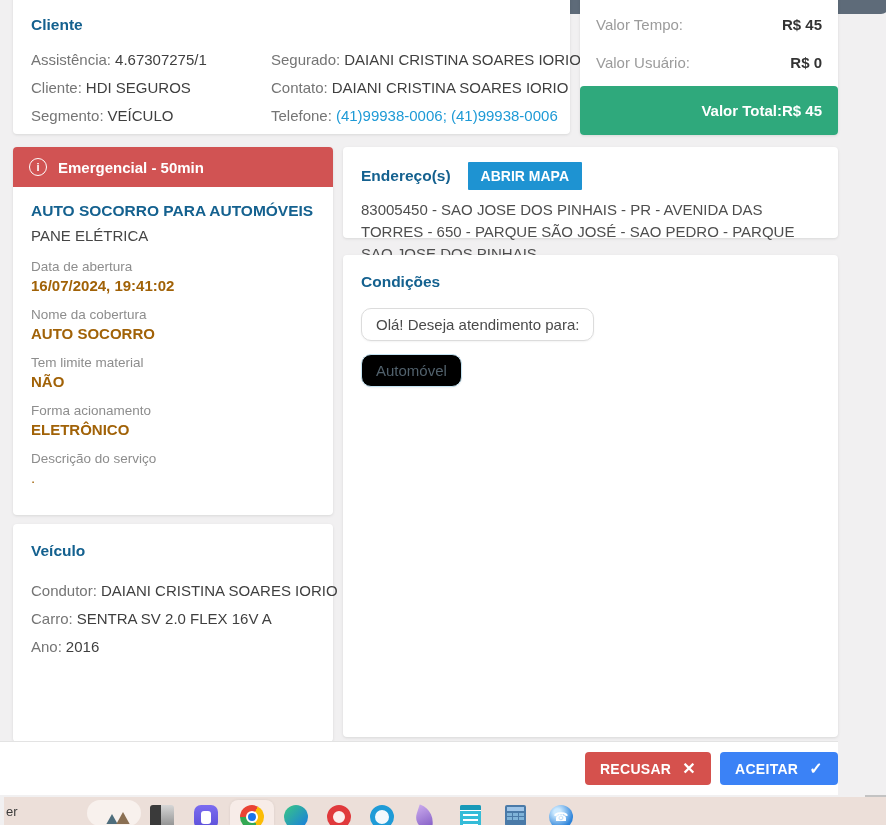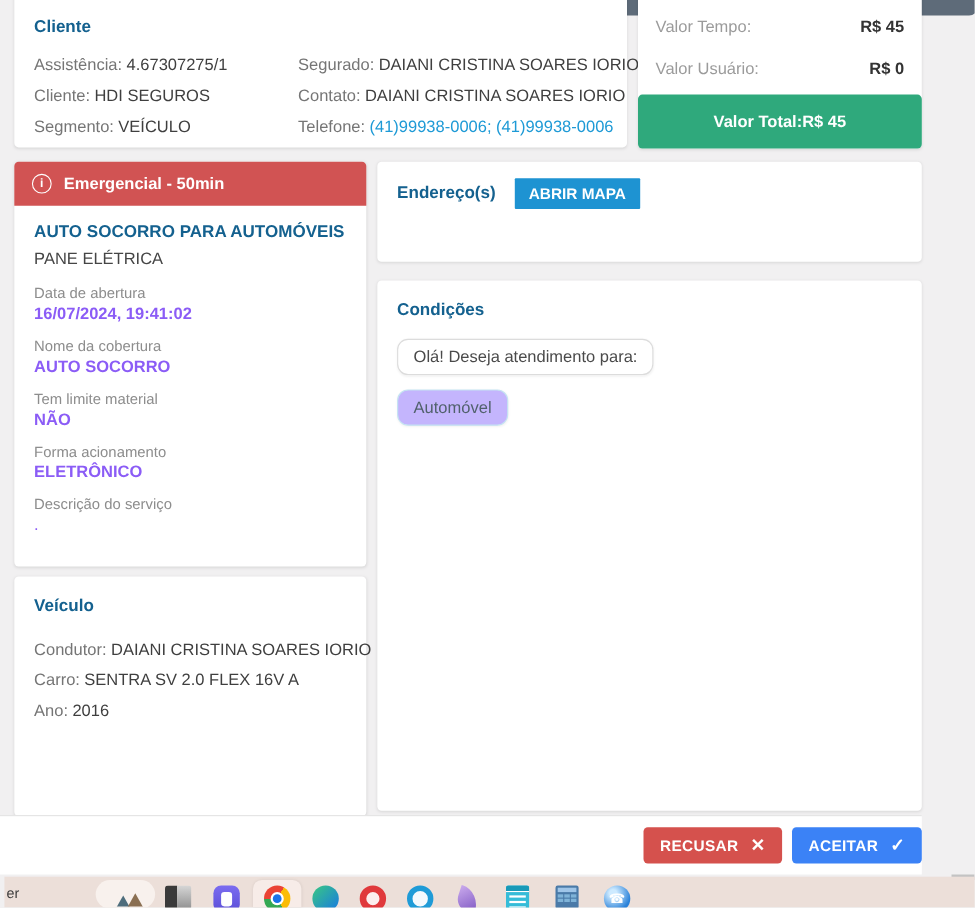--- a/index.html
+++ b/index.html
@@ -35,40 +35,40 @@
 
   
   .card-valores { left:580px; top:-21px; width:258px; height:156px; }
   .vrow { display:flex; justify-content:space-between; align-items:center; padding:0 16px; height:38px; font-size:15px; }
   .vrow:first-child { margin-top:26px; }
   .vrow .vlbl { color:#9b9b9b; }
   .vrow .vval { color:#333; font-weight:bold; }
   .vtotal {
     position:absolute; left:0; right:0; bottom:0; height:49px;
     border-radius:4px; color:#fff; font-weight:bold; font-size:15px;
-    display:flex; justify-content:center; align-items:center; padding:0 16px;
+    display:flex; justify-content:flex-end; align-items:center; padding:0 16px;
   }
 
   
   .card-service { left:13px; top:147px; width:320px; height:368px; }
   .banner {
     height:40px; border-radius:4px 4px 0 0; color:#fff; font-weight:bold; font-size:15px;
     display:flex; align-items:center; gap:11px; padding:0 16px;
   }
   .info-icon {
     width:18px; height:18px; border:1.5px solid #fff; border-radius:50%;
     display:flex; align-items:center; justify-content:center;
     font-size:11px; font-weight:bold; font-style:normal; flex:0 0 auto;
   }
   .service-body { padding:15px 18px 0; }
   .service-title { color:#14618f; font-weight:bold; font-size:15.5px; margin-bottom:7px; }
   .service-sub { font-size:15px; color:#454545; margin-bottom:15px; }
   .pair { margin-bottom:13px; }
   .pair .plbl { display:block; font-size:13.5px; color:#8d8d8d; margin-bottom:3px; }
-  .pair .pval { display:block; font-size:15px; font-weight:bold; color:#8b5cf6; }
+  .pair .pval { display:block; font-size:15px; font-weight:bold; color:#a16207; }
   .pair .pval.plain { font-weight:normal; }
 
   
   .card-vehicle { left:13px; top:524px; width:320px; height:218px; padding:18px; }
   .vehicle-rows { margin-top:17px; font-size:15px; }
   .vehicle-rows .crow { line-height:28px; }
 
   
   .card-address { left:343px; top:147px; width:495px; height:91px; padding:15px 18px; }
   .addr-head { display:flex; align-items:center; gap:17px; }
@@ -78,21 +78,21 @@
   }
   .addr-text { margin-top:9px; font-size:15px; color:#4e4e4e; line-height:1.45; }
 
   
   .card-conditions { left:343px; top:255px; width:495px; height:482px; padding:18px; }
   .bubble {
     width:fit-content; font-size:15px; border-radius:10px; padding:7px 14px;
     box-shadow:0 1px 2px rgba(0,0,0,.05);
   }
   .bubble.incoming { margin-top:17px; background:#fff; border:1px solid #dcdcdc; color:#4a4a4a; }
-  .bubble.reply { margin-top:13px; background:#c4b5fd; border:1px solid #c4e3f2; color:#51616c; }
+  .bubble.reply { margin-top:13px; background:#000000; border:1px solid #c4e3f2; color:#51616c; }
 
   
   .footer {
     position:absolute; left:0; top:741px; width:838px; height:54px;
     background:#fff; border-top:1px solid #e3e3e3;
     display:flex; align-items:center; justify-content:flex-end; gap:9px; 
   }
   .btn-action {
     height:33px; border:none; border-radius:4px; color:#fff; font-family:inherit;
     font-weight:bold; font-size:14px; letter-spacing:.3px; padding:0 15px;
@@ -209,20 +209,21 @@
     <div class="crow"><span class="lbl">Carro:</span><span class="val">SENTRA SV 2.0 FLEX 16V A</span></div>
     <div class="crow"><span class="lbl">Ano:</span><span class="val">2016</span></div>
   </div>
 </div>
 
 <div class="card card-address">
   <div class="addr-head">
     <span class="card-title">Endereço(s)</span>
     <button class="btn-map">ABRIR MAPA</button>
   </div>
+  <div class="addr-text">83005450 - SAO JOSE DOS PINHAIS - PR - AVENIDA DAS TORRES - 650 - PARQUE SÃO JOSÉ - SAO PEDRO - PARQUE SAO JOSE DOS PINHAIS</div>
 </div>
 
 <div class="card card-conditions">
   <div class="card-title">Condições</div>
   <div class="bubble incoming">Olá! Deseja atendimento para:</div>
   <div class="bubble reply">Automóvel</div>
 </div>
 
 <div class="footer">
   <button class="btn-action" style="background:#d5514d;">

